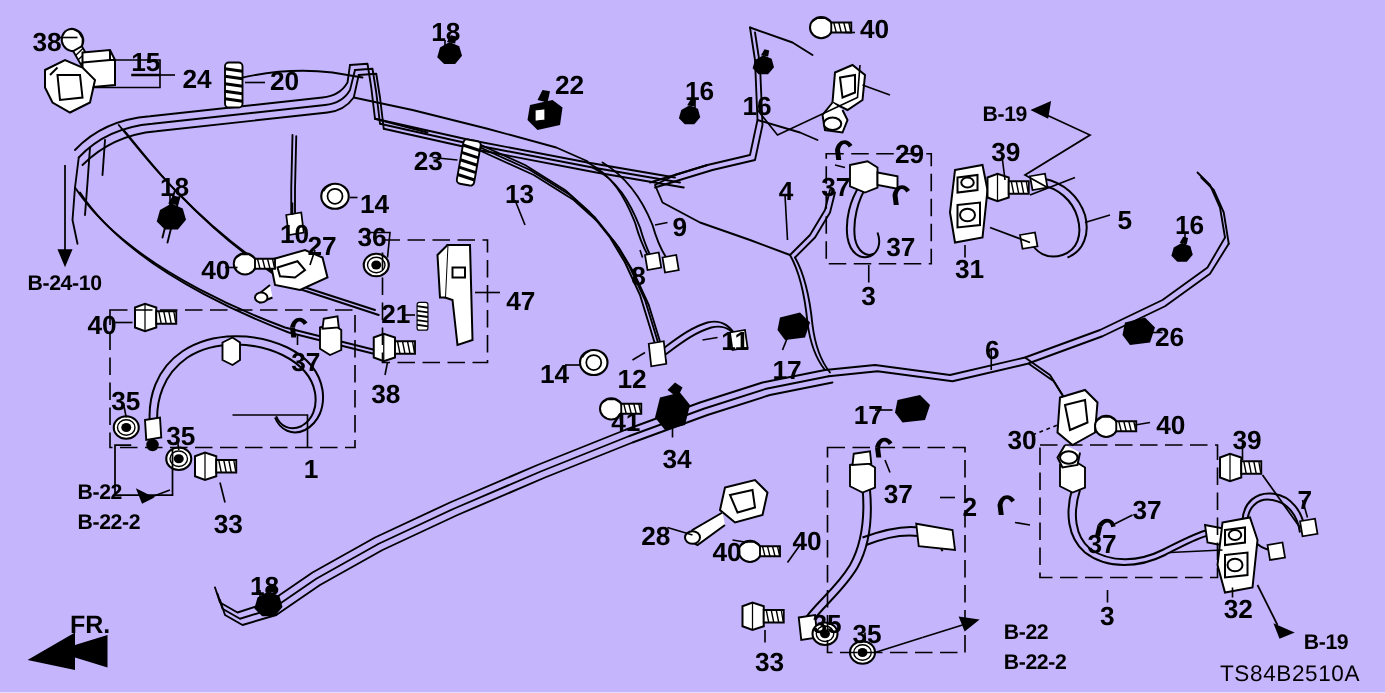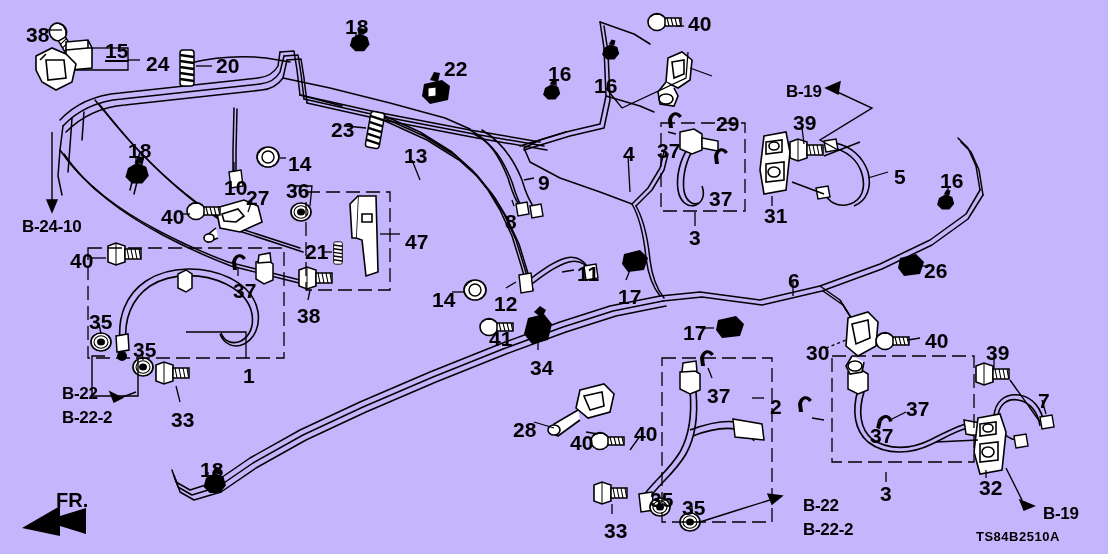--- a/index.html
+++ b/index.html
@@ -3,21 +3,21 @@
 <meta charset="utf-8">
 <style>
   html,body{margin:0;padding:0;background:#ffffff;}
   body{font-family:"Liberation Sans",sans-serif;}
   #sheet{position:relative;width:1108px;height:554px;background:#c4b5fd;overflow:hidden;text-align:center;}
   #art{position:absolute;left:0;top:0;width:1108px;height:554px;}
   .lbl{position:absolute;font-family:"Liberation Sans",sans-serif;font-weight:700;
        color:#000;white-space:nowrap;line-height:1;}
   .num{font-size:21px;}
   .ref{font-size:17px;letter-spacing:-0.3px;}
-  .code{font-size:13px;font-weight:700;letter-spacing:0.5px;}
+  .code{font-size:18px;font-weight:400;letter-spacing:0.5px;}
   .fr{font-size:20px;font-weight:700;}
 </style>
 </head>
 <body>
 
 <div id="sheet">
 
   <svg id="art" viewBox="0 0 1108 554" xmlns="http://www.w3.org/2000/svg">
     <defs>
       <g id="boltA">

